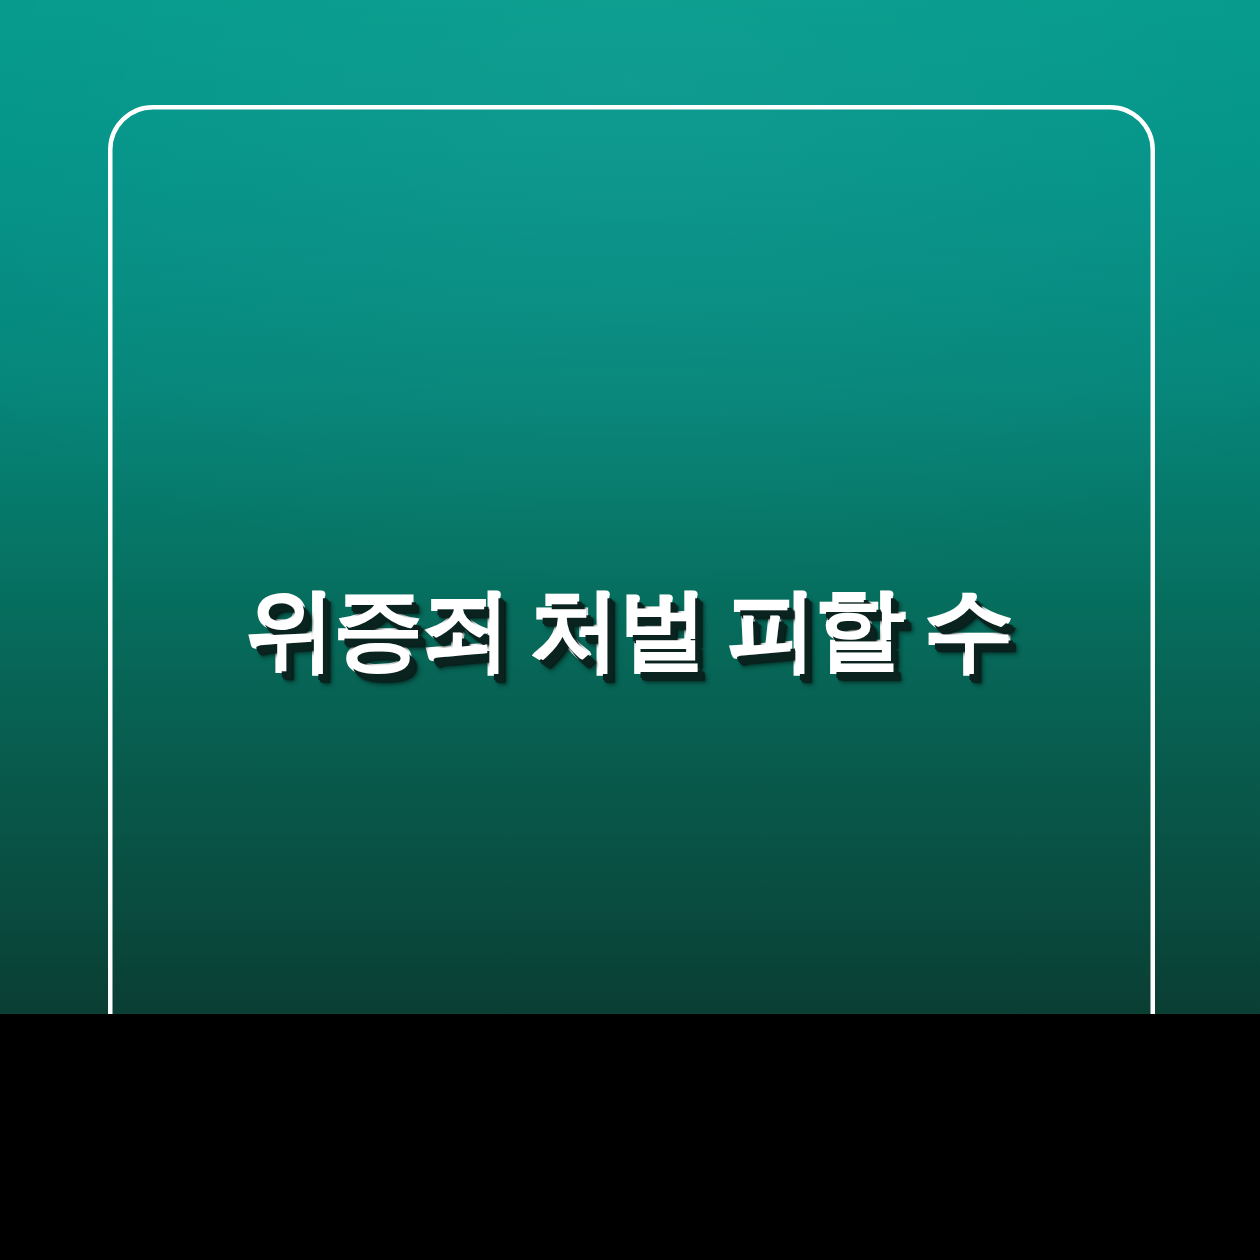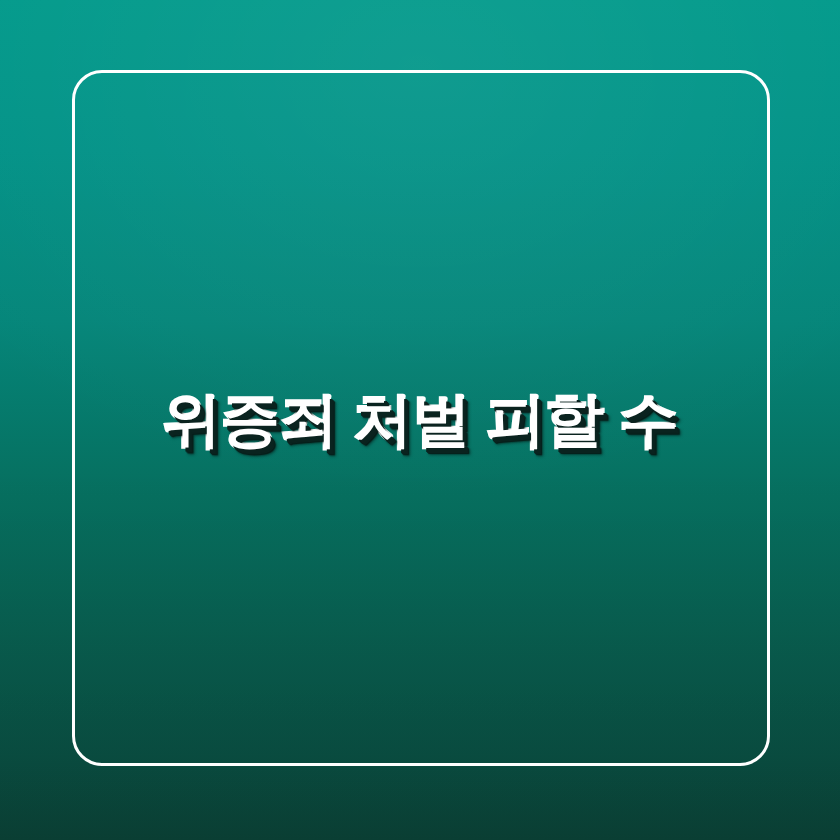--- a/index.html
+++ b/index.html
@@ -6,23 +6,23 @@
   html, body {
     margin: 0;
     padding: 0;
     background: #000;
   }
 
   
   .canvas {
     position: relative;
     width: 840px;
-    height: 840px;
+    height: 676px;
     overflow: hidden;
-    font-family: Liberation Sans, sans-serif;
+    font-family: Liberation Serif, serif;
     
     background-image: linear-gradient(
         180deg,
         #029a8b 0%,
         #029287 18%,
         #05867a 38%,
         #067060 58%,
         #085f50 76%,
         #0a5144 90%,
         #0b4539 100%);

